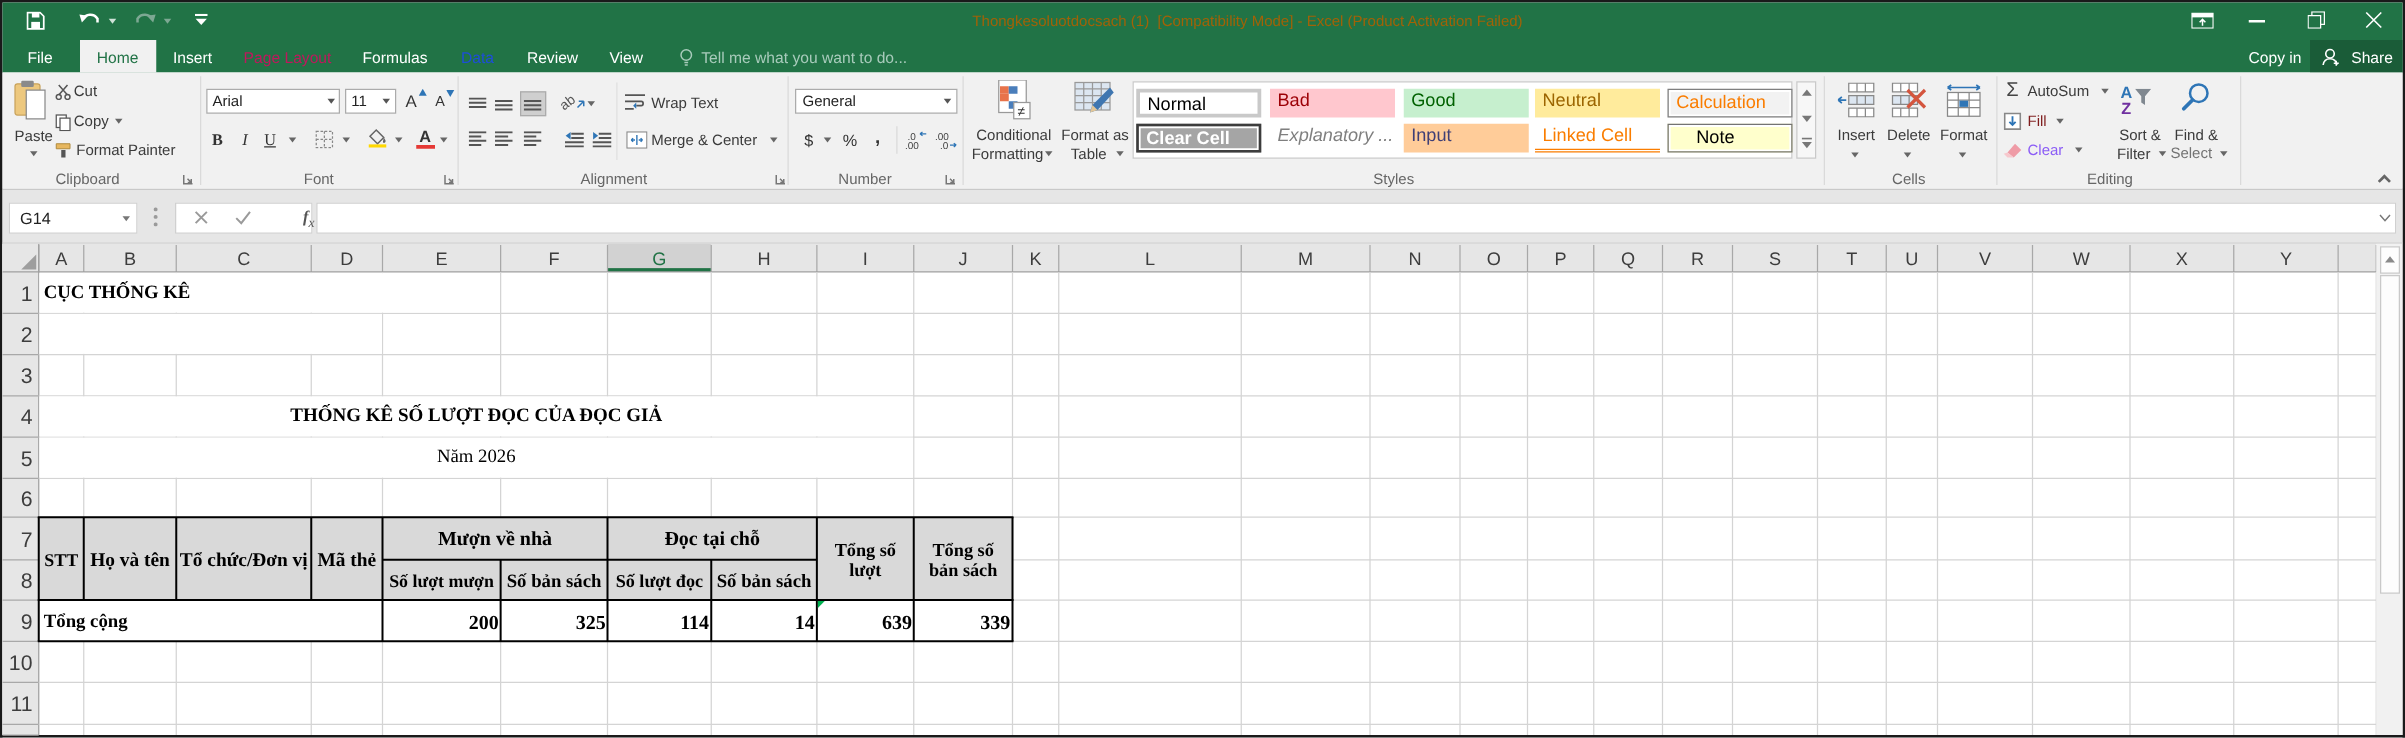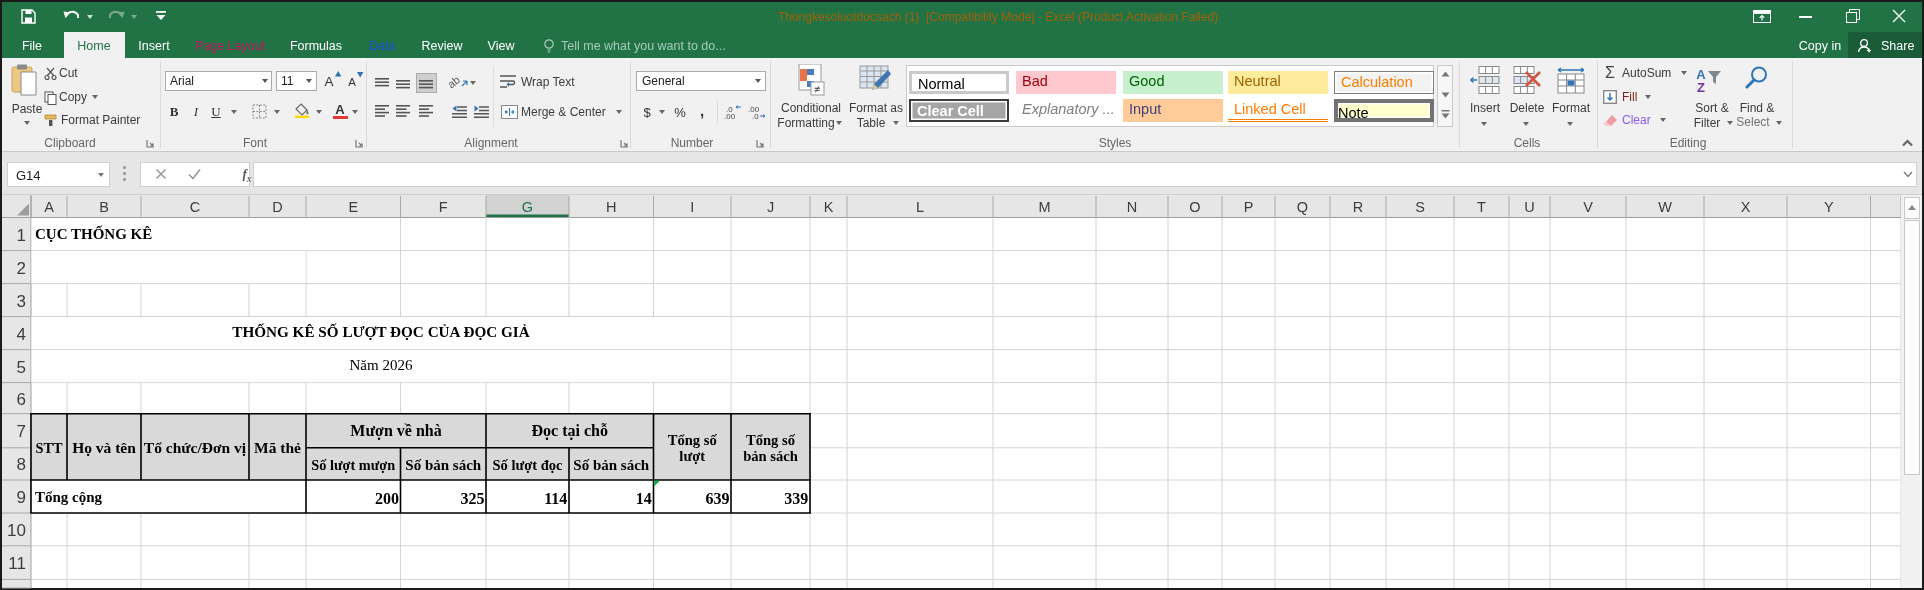--- a/index.html
+++ b/index.html
@@ -252,21 +252,21 @@
 <div class="abs" style="left:906px;top:64.5px;width:528px;height:62px;background:#fff;border:1px solid #c9c9c9"></div>
 <div class="abs" style="left:909px;top:70.5px;width:100px;height:23px;background:#ffffff;border:3.5px solid #c9c9c9;font:normal 14.5px 'Liberation Sans',sans-serif;color:#000;line-height:20px;padding-left:6px;white-space:nowrap;overflow:hidden">Normal</div>
 <div class="abs" style="left:1016px;top:70.5px;width:100px;height:23px;background:#ffc7ce;;font:normal 14.5px 'Liberation Sans',sans-serif;color:#9c0006;line-height:20px;padding-left:6px;white-space:nowrap;overflow:hidden">Bad</div>
 <div class="abs" style="left:1123px;top:70.5px;width:100px;height:23px;background:#c6efce;;font:normal 14.5px 'Liberation Sans',sans-serif;color:#006100;line-height:20px;padding-left:6px;white-space:nowrap;overflow:hidden">Good</div>
 <div class="abs" style="left:1228px;top:70.5px;width:100px;height:23px;background:#ffeb9c;;font:normal 14.5px 'Liberation Sans',sans-serif;color:#9c6500;line-height:20px;padding-left:6px;white-space:nowrap;overflow:hidden">Neutral</div>
 <div class="abs" style="left:1334px;top:70.5px;width:100px;height:23px;background:#f2f2f2;border:1px solid #7f7f7f;box-shadow:0 0 0 1.5px #fff inset;font:normal 14.5px 'Liberation Sans',sans-serif;color:#fa7d00;line-height:20px;padding-left:6px;white-space:nowrap;overflow:hidden">Calculation</div>
 <div class="abs" style="left:909px;top:99px;width:100px;height:23px;background:#a5a5a5;border:2px solid #3c3c3c;box-shadow:0 0 0 1.5px #fff inset;font:bold 14.5px 'Liberation Sans',sans-serif;color:#ffffff;line-height:20px;padding-left:6px;white-space:nowrap;overflow:hidden">Clear Cell</div>
 <div class="abs" style="left:1016px;top:99px;width:100px;height:23px;background:#ffffff;;font:normal italic 14.5px 'Liberation Sans',sans-serif;color:#7f7f7f;line-height:20px;padding-left:6px;white-space:nowrap;overflow:hidden">Explanatory ...</div>
 <div class="abs" style="left:1123px;top:99px;width:100px;height:23px;background:#ffcc99;;font:normal 14.5px 'Liberation Sans',sans-serif;color:#3f3f76;line-height:20px;padding-left:6px;white-space:nowrap;overflow:hidden">Input</div>
 <div class="abs" style="left:1228px;top:99px;width:100px;height:23px;background:#ffffff;border-bottom:3px double #fa7d00;font:normal 14.5px 'Liberation Sans',sans-serif;color:#fa7d00;line-height:20px;padding-left:6px;white-space:nowrap;overflow:hidden">Linked Cell</div>
-<div class="abs" style="left:1334px;top:99px;width:100px;height:23px;background:#ffffcc;border:4px solid #737373;box-shadow:0 0 0 1.5px #fff inset;font:normal 14.5px 'Liberation Sans',sans-serif;color:#000000;line-height:20px;padding-left:0;white-space:nowrap;overflow:hidden">Note</div>
+<div class="abs" style="left:1334px;top:99px;width:100px;height:23px;background:#ffffcc;border:1px solid #737373;box-shadow:0 0 0 1.5px #fff inset;font:normal 14.5px 'Liberation Sans',sans-serif;color:#000000;line-height:20px;padding-left:22px;white-space:nowrap;overflow:hidden">Note</div>
 <div class="abs" style="left:1437px;top:64.5px;width:16px;height:62px;background:#f7f7f7;border:1px solid #c9c9c9"></div>
 <svg style="position:absolute;left:1441px;top:71px" width="9" height="7" viewBox="0 0 9 7">
     <path d="M0.5 5.5 L4.5 0.5 L8.5 5.5" fill="#777"></path>
   </svg>
 <svg style="position:absolute;left:1441px;top:92px" width="9" height="7" viewBox="0 0 9 7">
     <path d="M0.5 0.5 L4.5 5.5 L8.5 0.5" fill="#777"></path>
   </svg>
 <svg style="position:absolute;left:1441px;top:110px" width="9" height="11" viewBox="0 0 9 11">
     <rect x="0.5" y="0" width="8" height="1.5" fill="#777"></rect>
     <path d="M0.5 3.5 L4.5 8.5 L8.5 3.5" fill="#777"></path>

